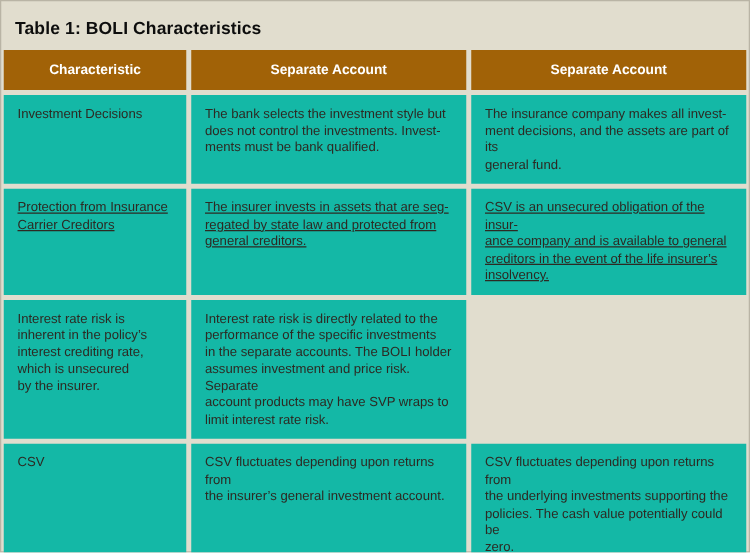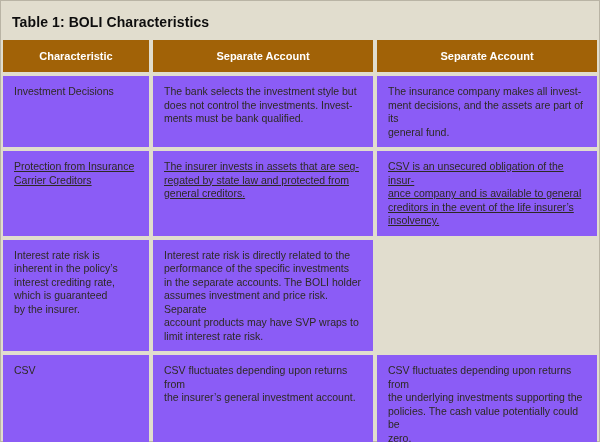--- a/index.html
+++ b/index.html
@@ -32,21 +32,21 @@
     font-size: 11px;
     font-weight: bold;
     height: 32px;
     display: flex;
     align-items: center;
     justify-content: center;
     text-align: center;
   }
   .cell {
     box-sizing: border-box;
-    background: #8b5cf6;
+    background: #14b8a6;
     color: #2d2a23;
     font-size: 10.5px;
     line-height: 13.5px;
     padding: 9px 10px 8px 11px;
     white-space: pre-line;
   }
   .r1 .cell { min-height: 62px; }
   .r2 .cell { min-height: 66px; text-decoration: underline; }
   .r3 .cell { min-height: 99px; }
   .r4 .cell { min-height: 64px; }
@@ -82,21 +82,21 @@
 regated by state law and protected from
 general creditors.</div>
       <div class="cell">CSV is an unsecured obligation of the insur-
 ance company and is available to general
 creditors in the event of the life insurer’s
 insolvency.</div>
     </div>
 
     <div class="grid-row r3">
       <div class="cell">Interest rate risk is inherent in the policy’s
-interest crediting rate, which is guaranteed
+interest crediting rate, which is unsecured
 by the insurer.</div>
       <div class="cell">Interest rate risk is directly related to the
 performance of the specific investments
 in the separate accounts. The BOLI holder
 assumes investment and price risk. Separate
 account products may have SVP wraps to
 limit interest rate risk.</div>
     </div>
 
     <div class="grid-row r4">

